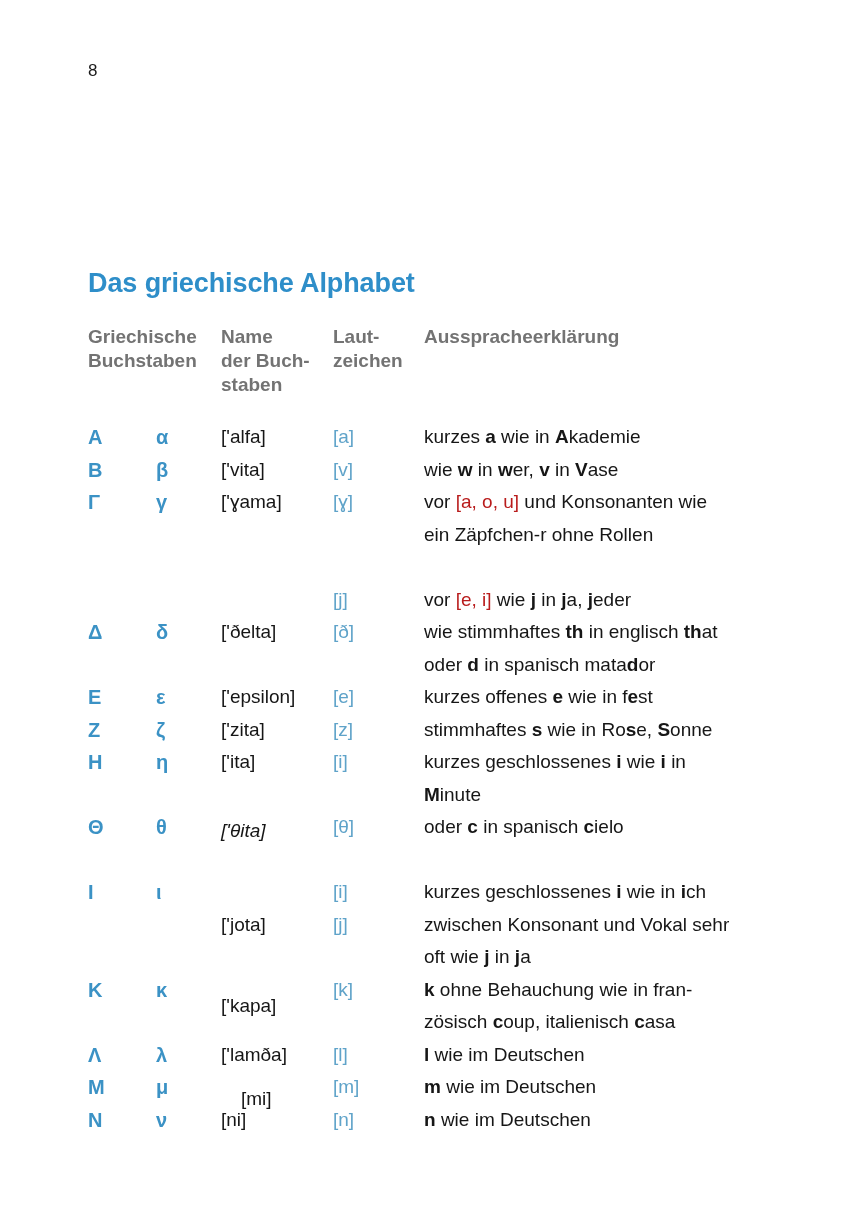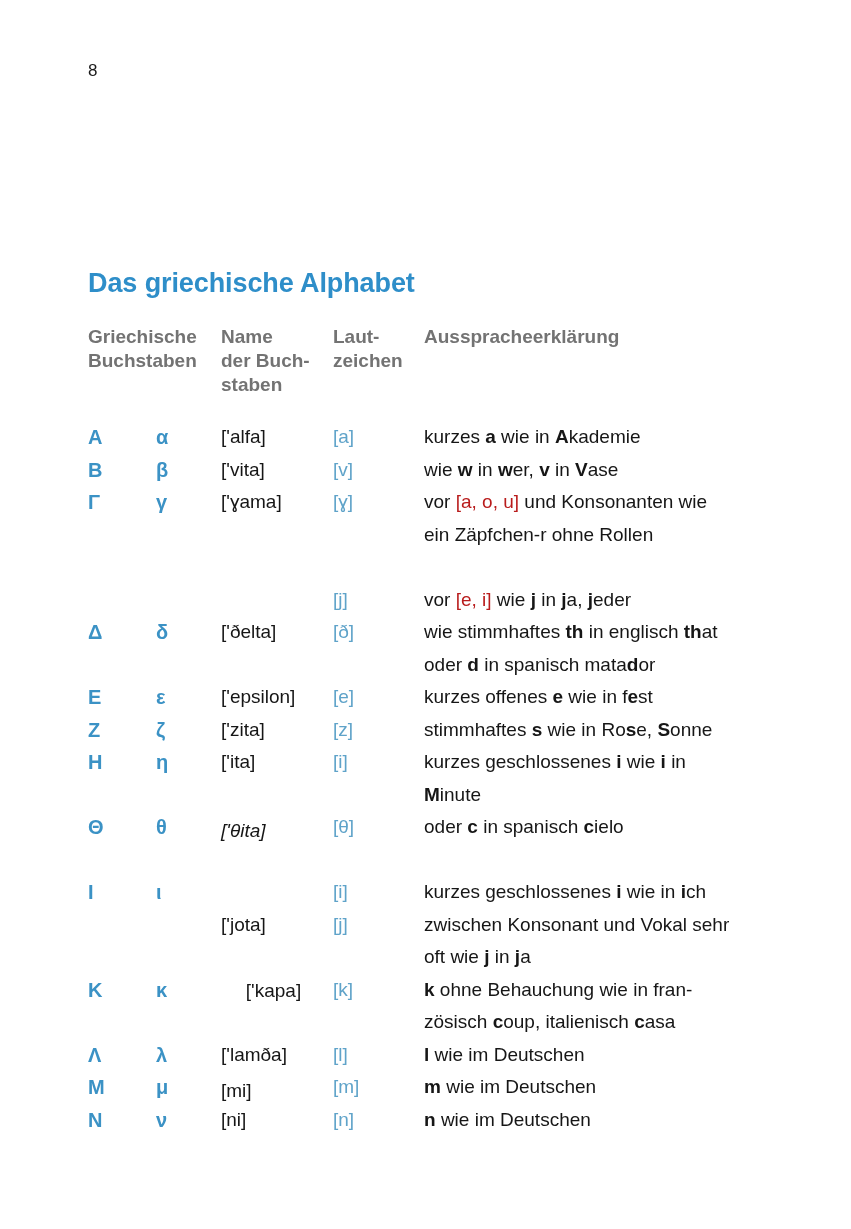--- a/index.html
+++ b/index.html
@@ -237,40 +237,40 @@
           </div>
           <div class="c-sound sound" style="top: 32.5px;">[j]</div>
           <div class="c-desc desc" style="top: 32.5px;">
             <div class="line"><span>zwischen Konsonant und Vokal sehr</span></div>
             <div class="line"><span>oft wie </span><b>j</b><span> in </span><b>j</b><span>a</span></div>
           </div>
         </div>
         <div class="row body-row" style="height: 65px;">
           <div class="c-upper glyph" style="top: 0px;">Κ</div>
           <div class="c-lower glyph" style="top: 0px;">κ</div>
-          <div class="c-name name" style="top: 1px; text-align: center;">['kapa]</div>
+          <div class="c-name name" style="top: 16px;">['kapa]</div>
           <div class="c-sound sound" style="top: 0px;">[k]</div>
           <div class="c-desc desc" style="top: 0px;">
             <div class="line"><b>k</b><span> ohne Behauchung wie in fran-</span></div>
             <div class="line"><span>zösisch </span><b>c</b><span>oup, italienisch </span><b>c</b><span>asa</span></div>
           </div>
         </div>
         <div class="row body-row" style="height: 32.5px;">
           <div class="c-upper glyph" style="top: 0px;">Λ</div>
           <div class="c-lower glyph" style="top: 0px;">λ</div>
           <div class="c-name name" style="top: 0px;">['lamða]</div>
           <div class="c-sound sound" style="top: 0px;">[l]</div>
           <div class="c-desc desc" style="top: 0px;">
             <div class="line"><b>l</b><span> wie im Deutschen</span></div>
           </div>
         </div>
         <div class="row body-row" style="height: 32.5px;">
           <div class="c-upper glyph" style="top: 0px;">Μ</div>
           <div class="c-lower glyph" style="top: 0px;">μ</div>
-          <div class="c-name name" style="top: 4px;">[mi]</div>
+          <div class="c-name name" style="top: 12px; margin-left: 20px;">[mi]</div>
           <div class="c-sound sound" style="top: 0px;">[m]</div>
           <div class="c-desc desc" style="top: 0px;">
             <div class="line"><b>m</b><span> wie im Deutschen</span></div>
           </div>
         </div>
         <div class="row body-row" style="height: 32.5px;">
           <div class="c-upper glyph" style="top: 0px;">Ν</div>
           <div class="c-lower glyph" style="top: 0px;">ν</div>
           <div class="c-name name" style="top: 0px;">[ni]</div>
           <div class="c-sound sound" style="top: 0px;">[n]</div>

